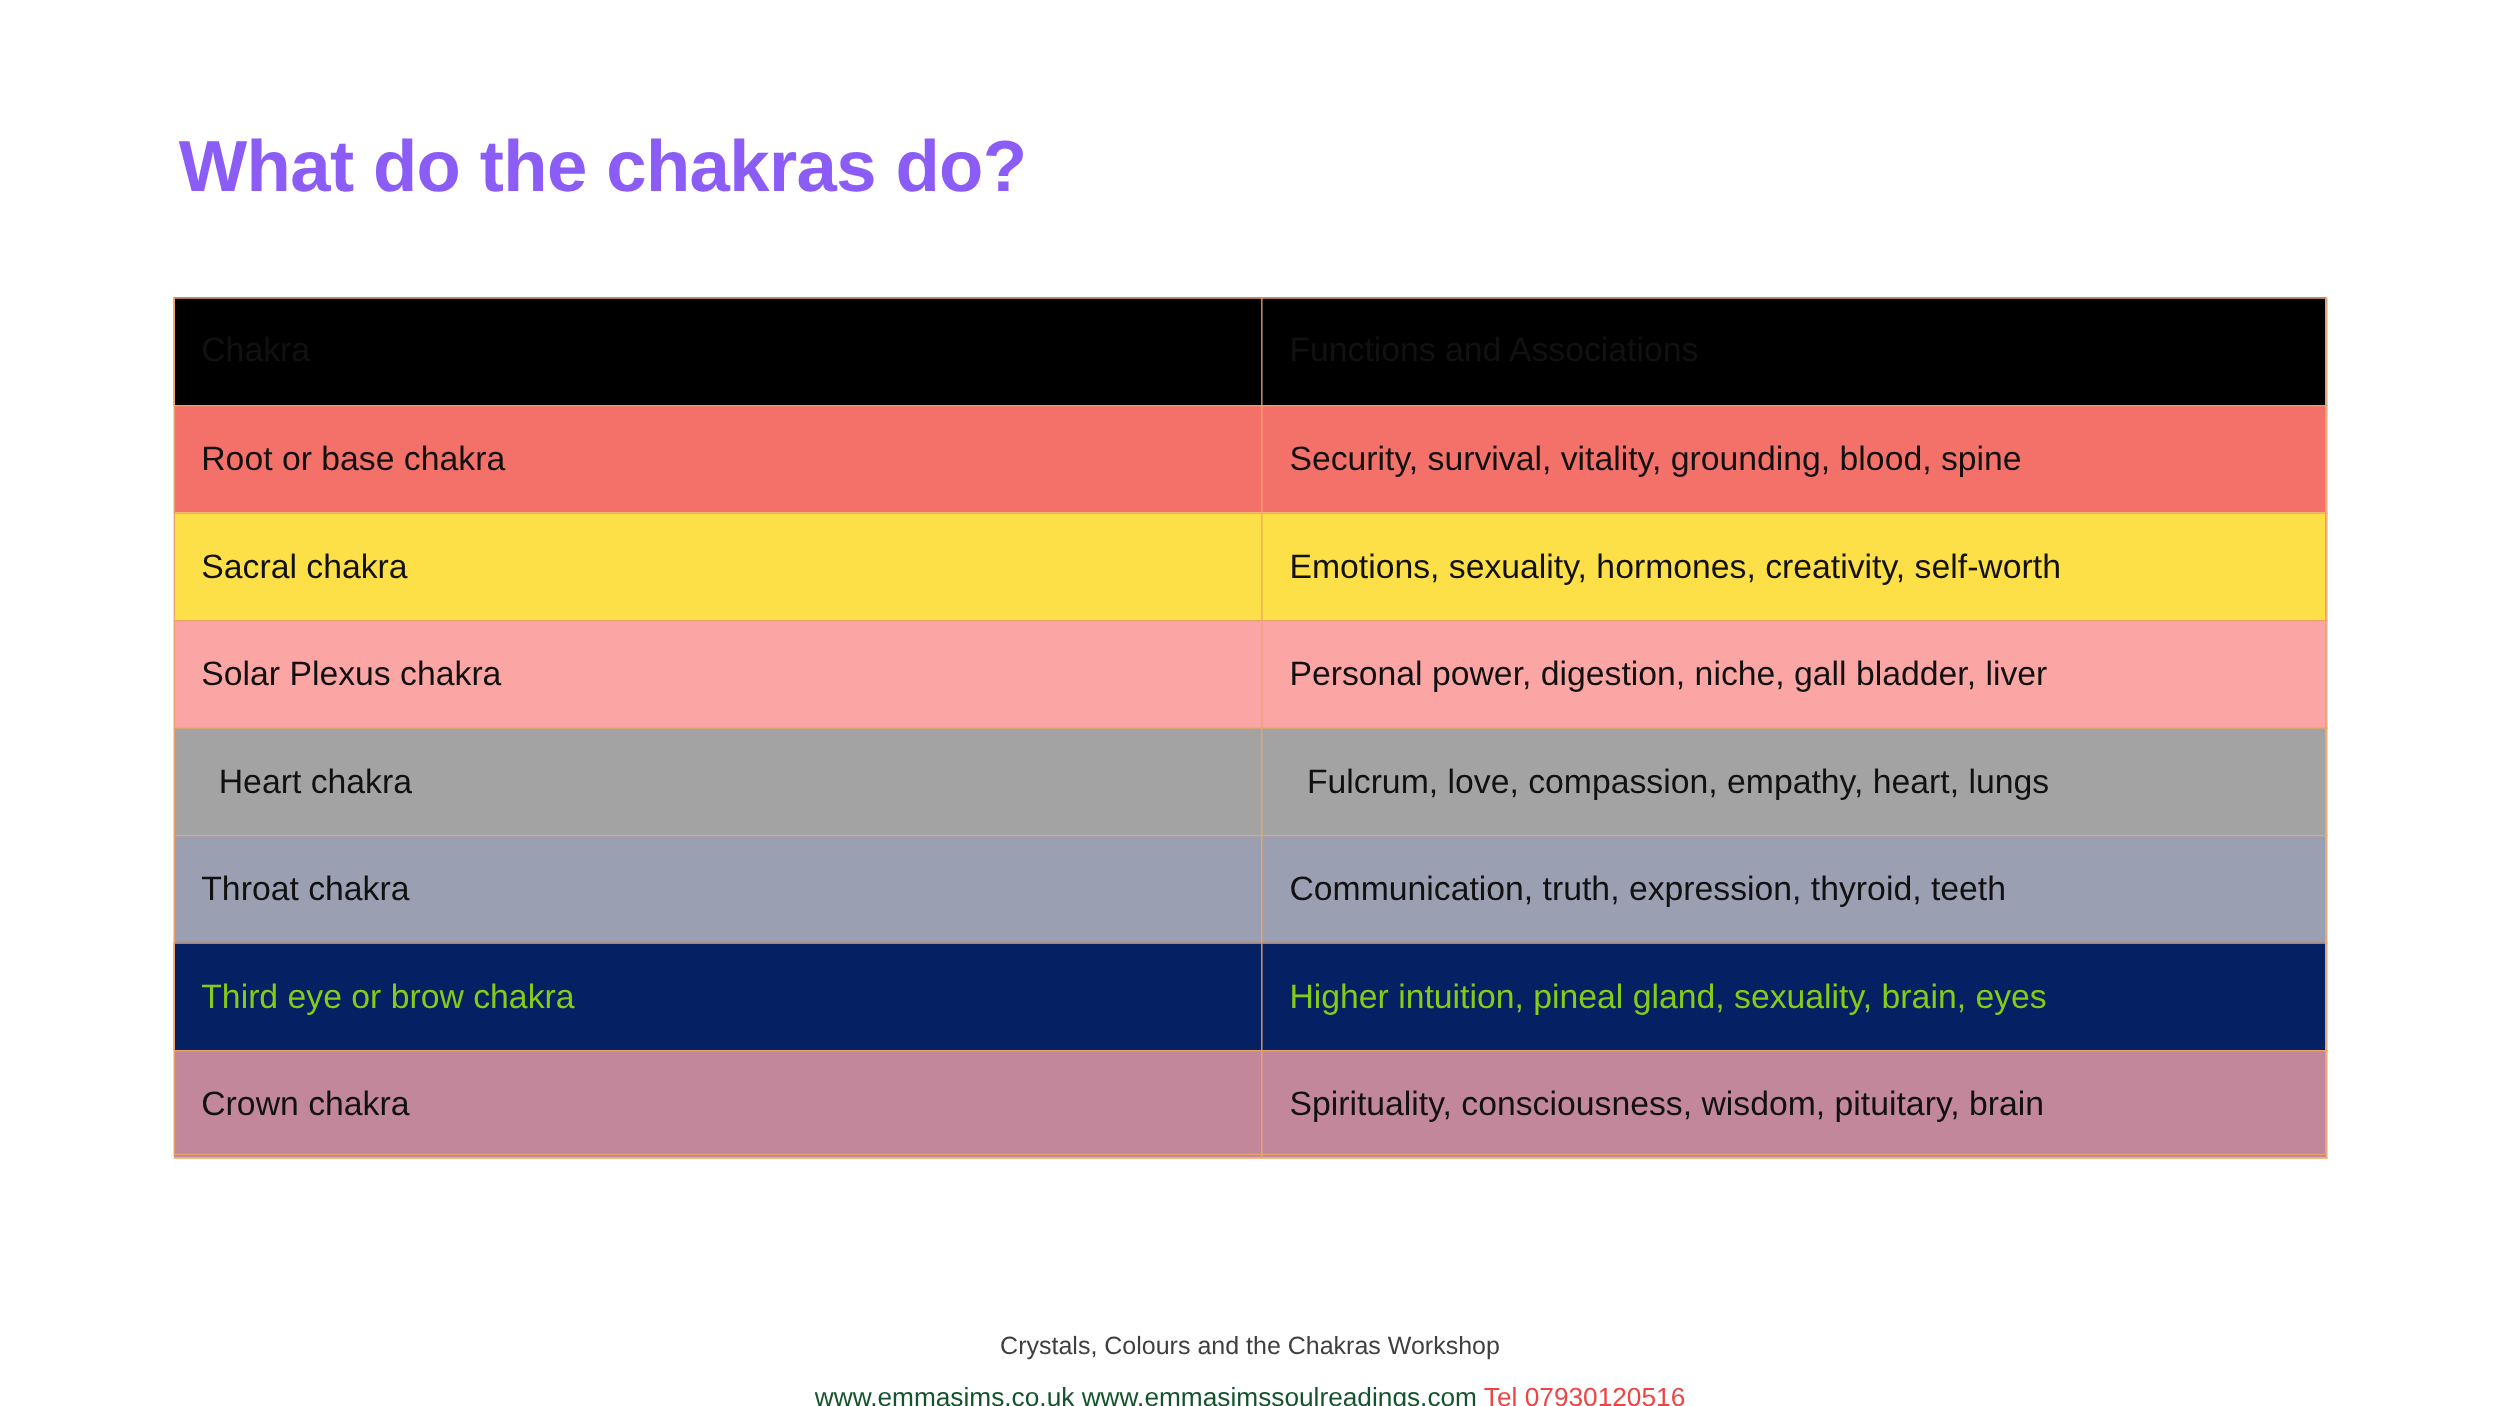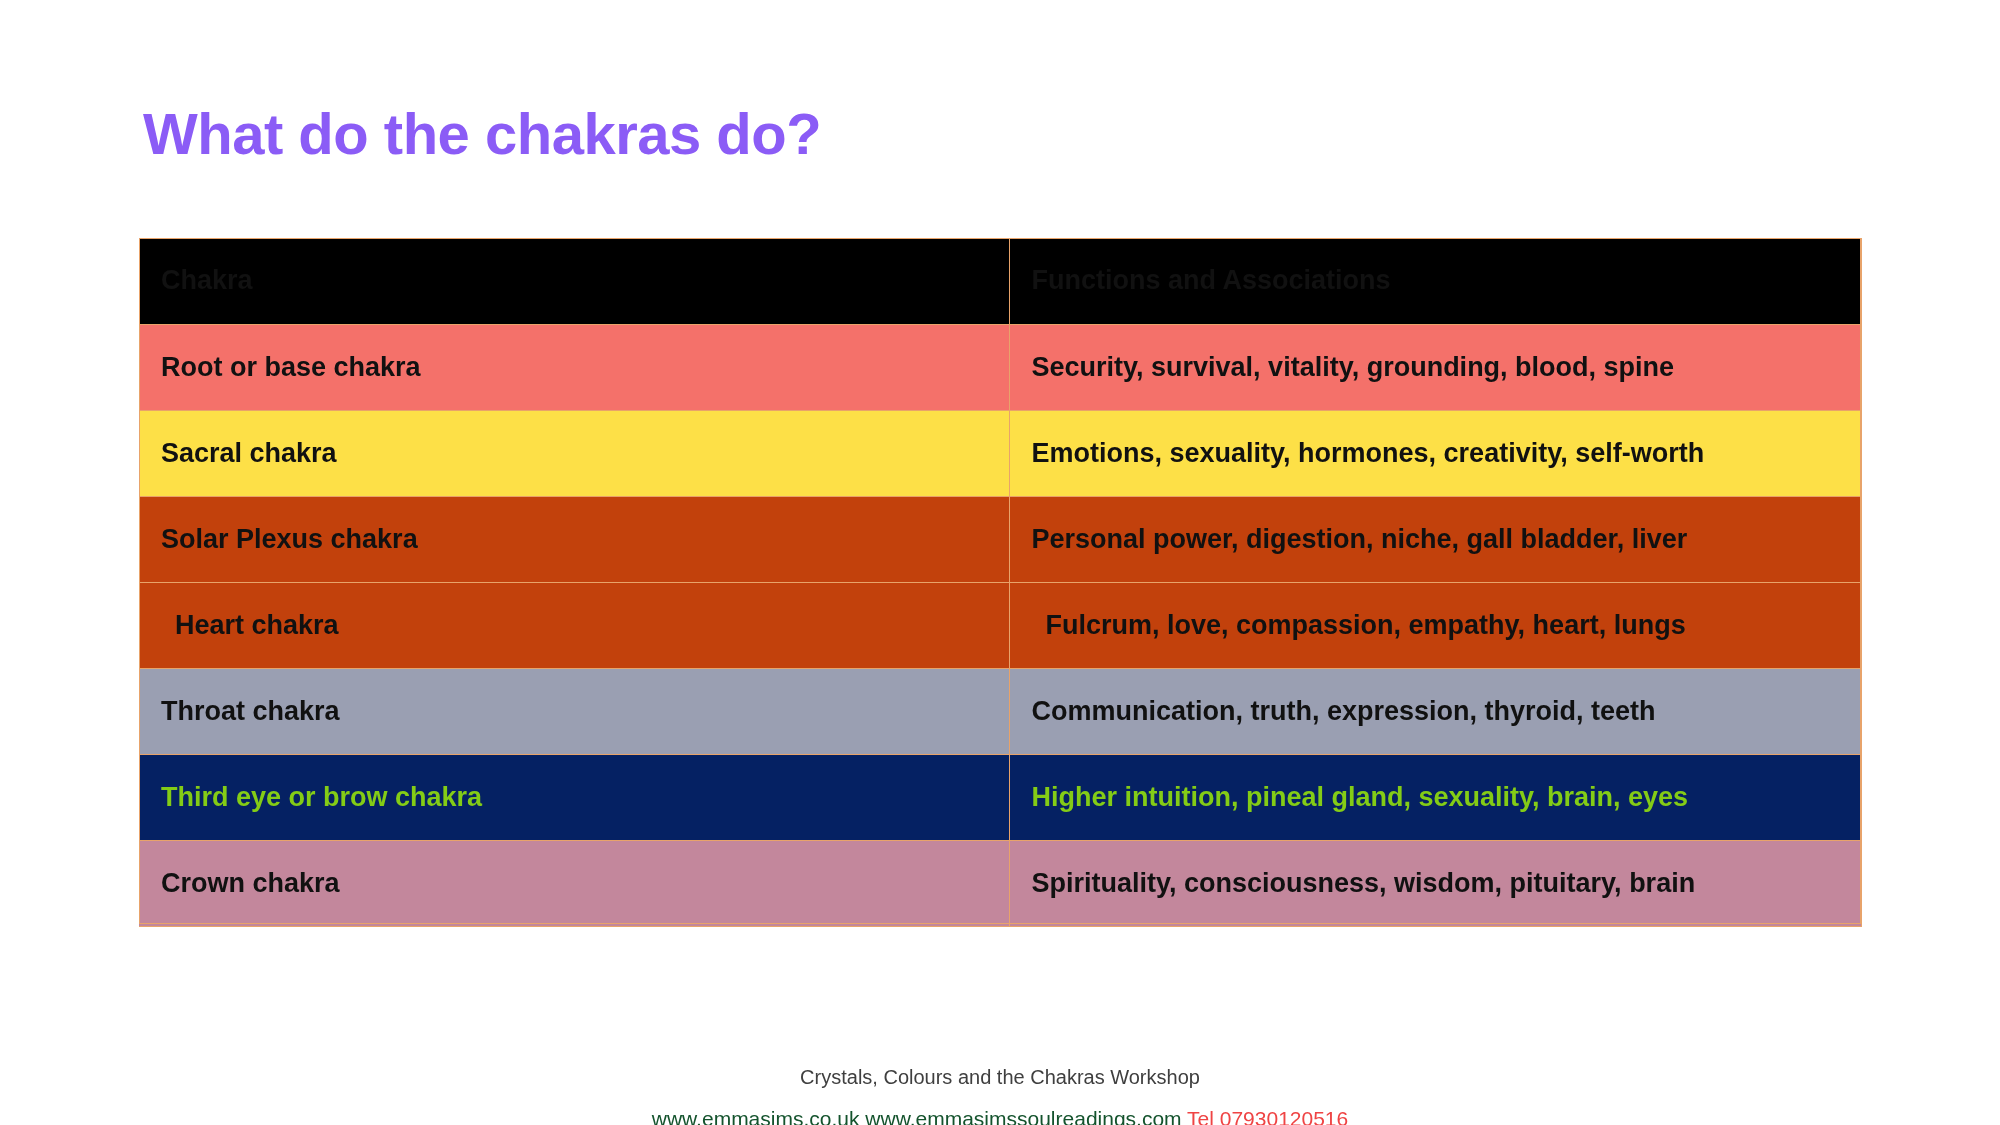--- a/index.html
+++ b/index.html
@@ -35,21 +35,21 @@
     top: 238px;
     width: 1722px;
     border-collapse: collapse;
     table-layout: fixed;
   }
   .chakra-table td,
   .chakra-table th {
     padding: 0 0 0 22px;
     vertical-align: middle;
     font-size: 27px;
-    font-weight: bold;
+    font-weight: normal;
     color: #111111;
     text-align: left;
     height: 86px;
     box-sizing: border-box;
     border-right: 1px solid #E8A36A;
     border-bottom: 1px solid #E8A36A;
   }
   .chakra-table tr td:last-child,
   .chakra-table tr th:last-child {
     border-right: 1px solid #E8A36A;
@@ -65,22 +65,22 @@
     height: 82px;
     border-right: 1px solid #000000;
     border-bottom: 1px solid #E8A36A;
   }
   thead th:last-child { border-right: 1px solid #000000; }
 
   tbody tr { }
 
   .row-root   td { background: #F4716A; }
   .row-sacral td { background: #fde047; }
-  .row-solar  td { background: #c2410c; }
-  .row-heart  td { background: #c2410c; padding-left: 36px; }
+  .row-solar  td { background: #fca5a5; }
+  .row-heart  td { background: #a3a3a3; padding-left: 36px; }
   .row-throat td { background: #9A9FB2; }
   .row-third  td { background: #052163; color: #84cc16; }
   .row-crown  td { background: #C3879C; }
 
   .footer {
     position: absolute;
     left: 0;
     right: 0;
     top: 1040px;
     text-align: center;

